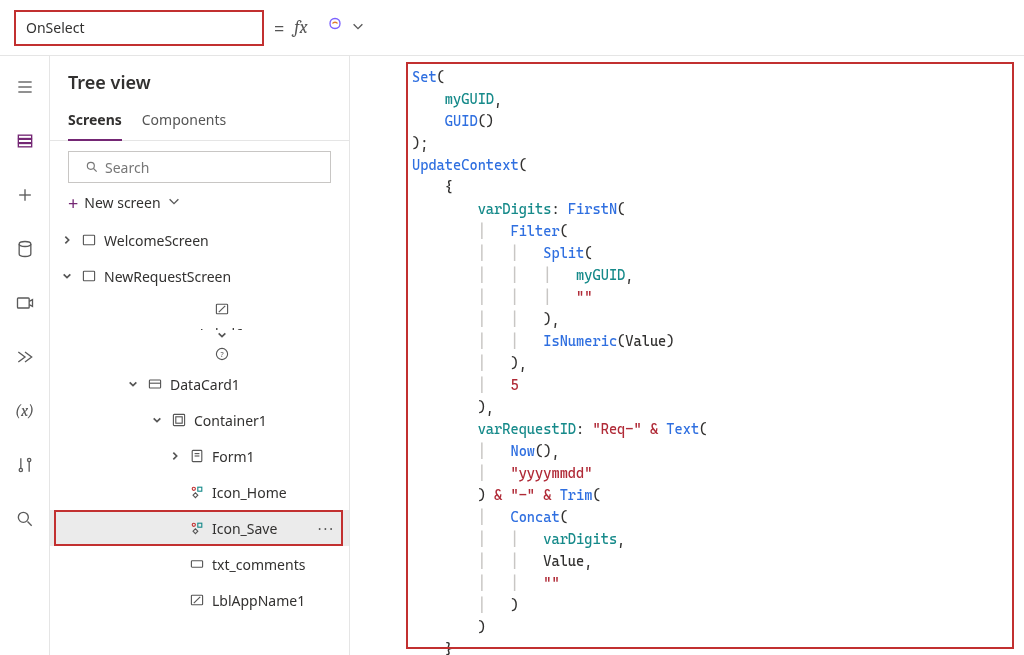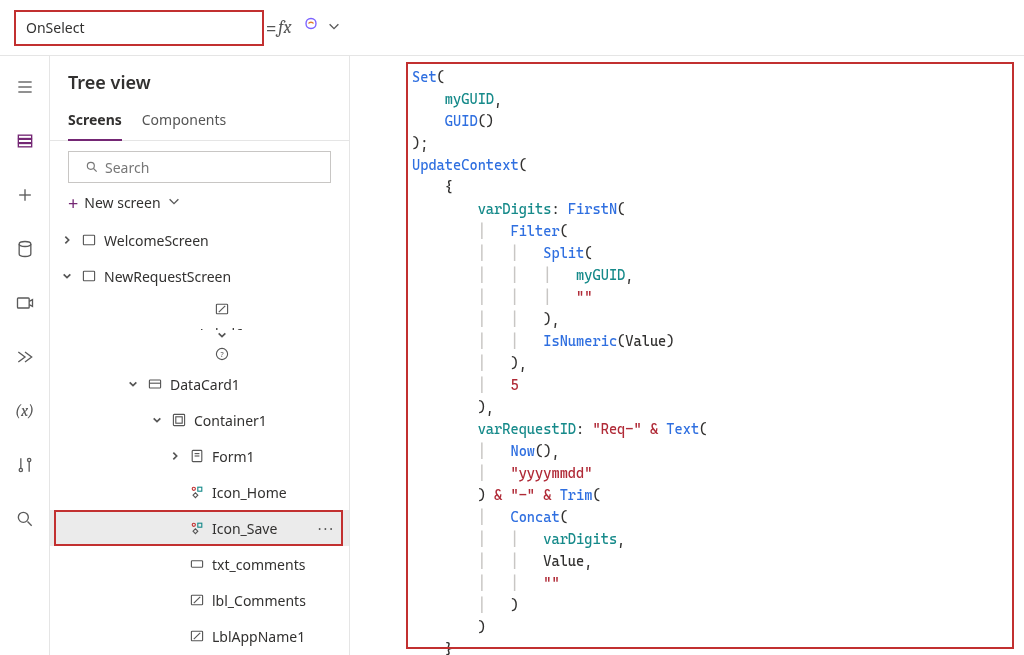--- a/index.html
+++ b/index.html
@@ -15,21 +15,21 @@
     flex-direction: column;
   }
 
   
   .formula-bar {
     height: 56px;
     display: flex;
     align-items: center;
     border-bottom: 1px solid #e5e5e5;
     padding: 0 8px 0 14px;
-    gap: 2px;
+    gap: 10px;
   }
   .prop-selector {
     width: 250px;
     height: 36px;
     border: 2.5px solid #c23030;   
     display: flex;
     align-items: center;
     justify-content: space-between;
     padding: 0 10px;
     background: #fff;
@@ -360,30 +360,20 @@
         <span class="exp-toggle"></span>
         <span class="ti-icon">
             <svg viewBox="0 0 20 20">
               <rect x="3" y="6" width="14" height="8" rx="1"></rect>
               <line x1="6" y1="10" x2="6" y2="10"></line>
             </svg>
           </span>
         <span class="ti-label">txt_comments</span>
       </div>
 
-      <div class="tree-row pad5">
-        <span class="exp-toggle"></span>
-        <span class="ti-icon">
-            <svg viewBox="0 0 20 20">
-              <rect x="3" y="4" width="14" height="12" rx="1"></rect>
-              <line x1="6" y1="14" x2="14" y2="6"></line>
-            </svg>
-          </span>
-        <span class="ti-label">lbl_Comments</span>
-      </div>
 
       <div class="tree-row pad5">
         <span class="exp-toggle"></span>
         <span class="ti-icon">
             <svg viewBox="0 0 20 20">
               <rect x="3" y="4" width="14" height="12" rx="1"></rect>
               <line x1="6" y1="14" x2="14" y2="6"></line>
             </svg>
           </span>
         <span class="ti-label">LblAppName1</span>

